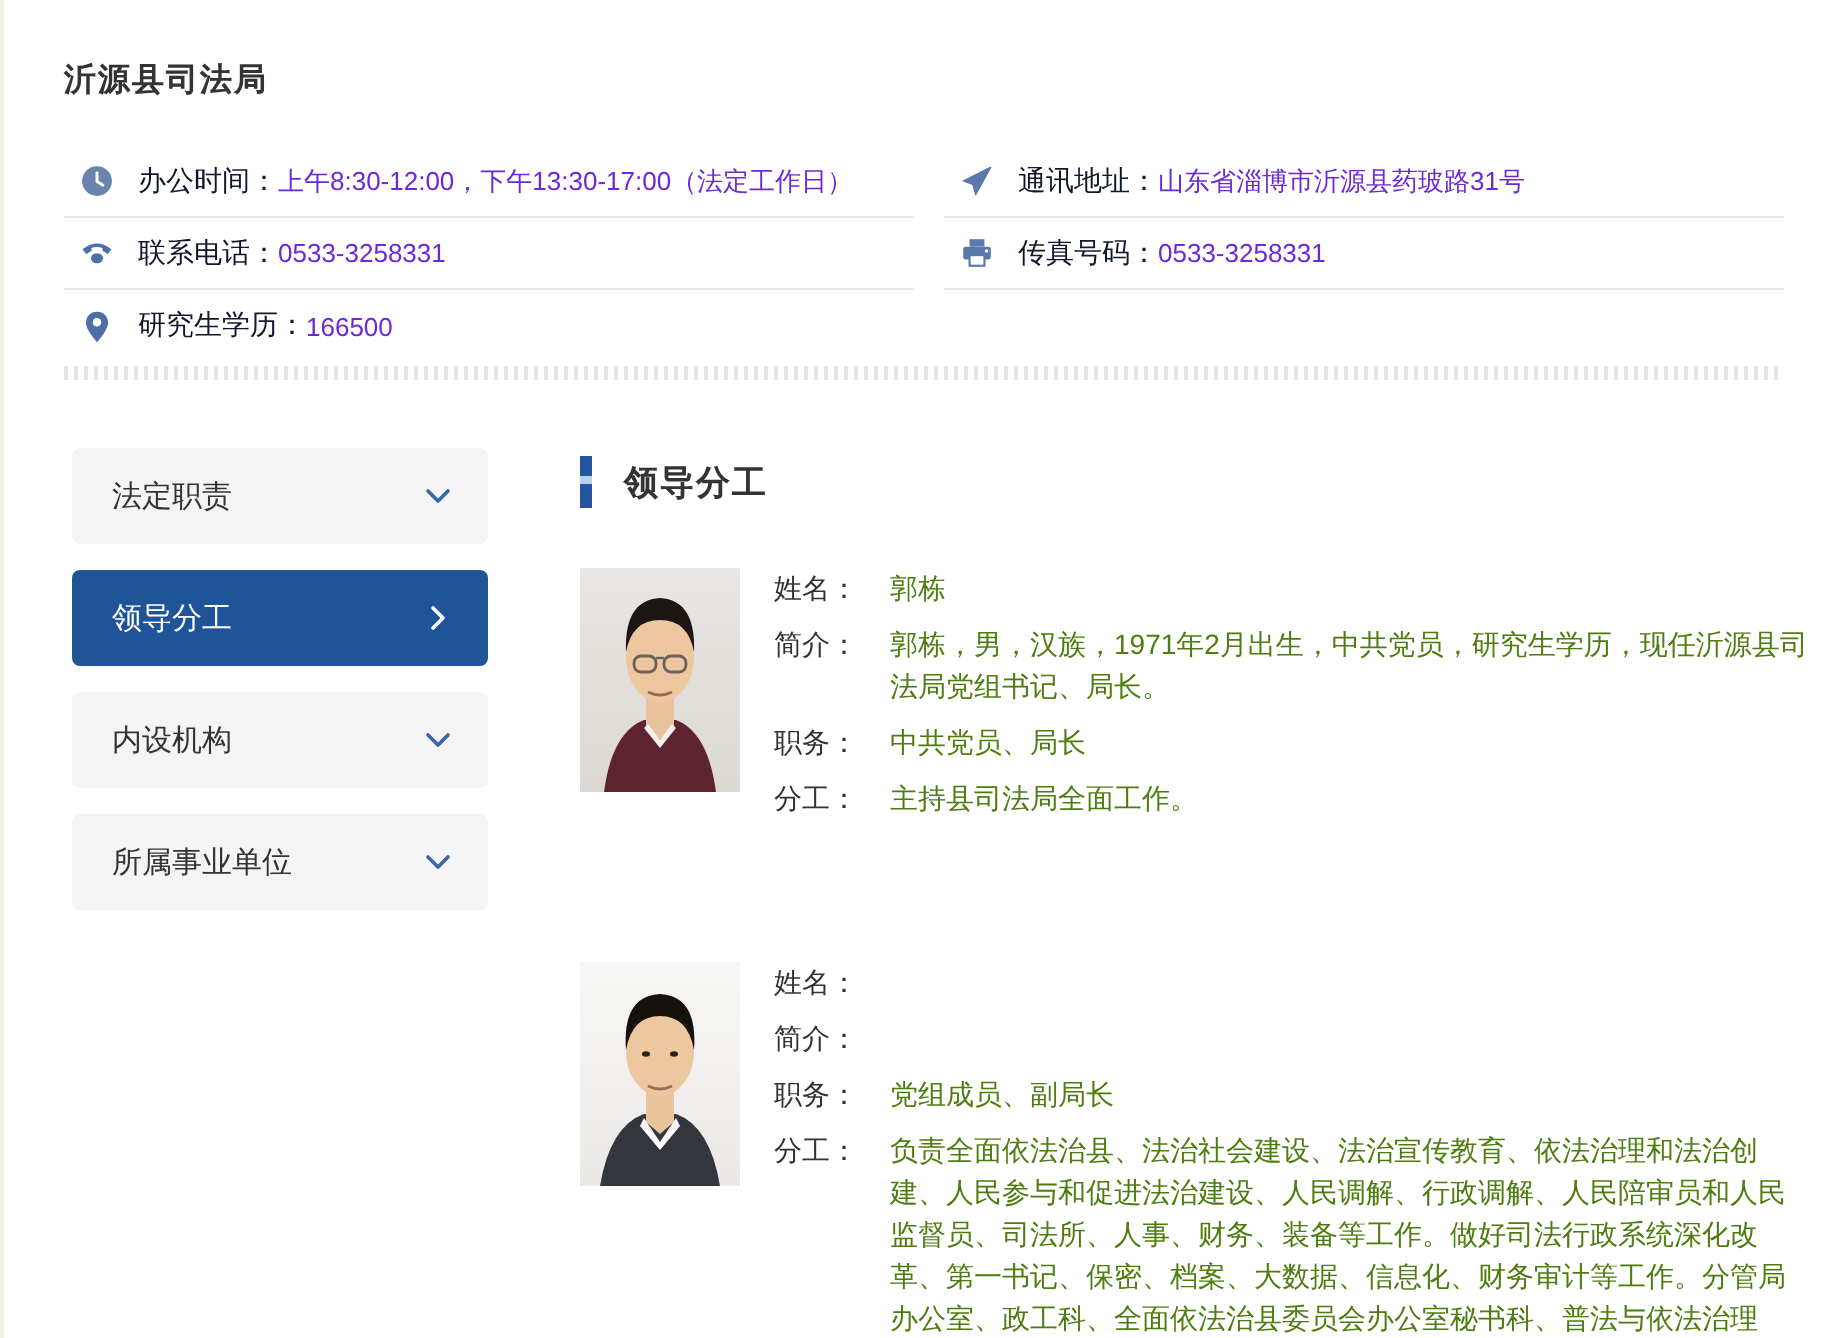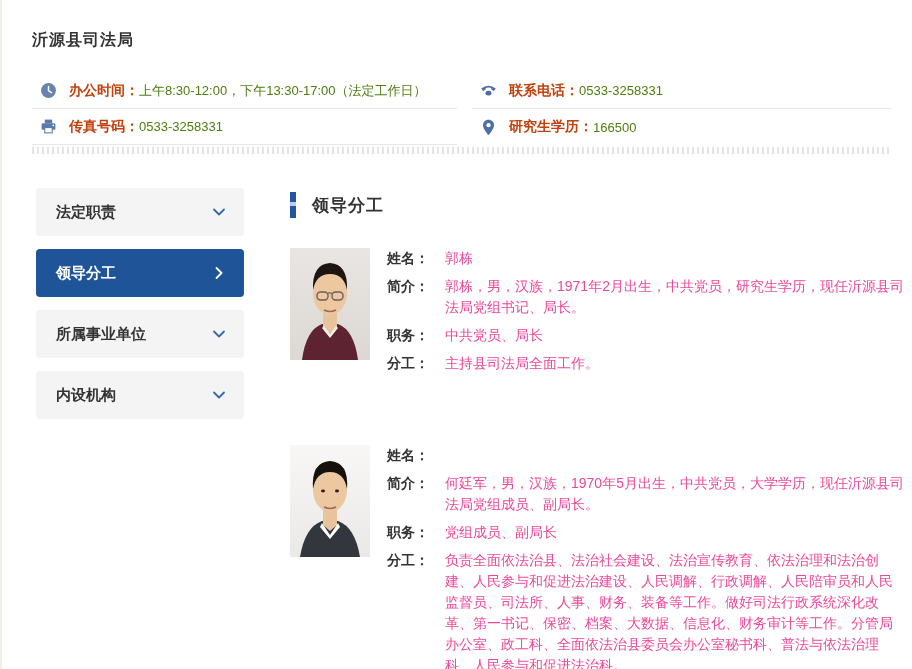--- a/index.html
+++ b/index.html
@@ -38,27 +38,27 @@
   .contact-cell.last { border-bottom: none; }
   .contact-icon {
     width: 17px; height: 17px;
     flex: 0 0 17px;
     margin: 0 12px 0 8px;
     display: inline-flex;
   }
   .contact-icon svg { width: 100%; height: 100%; }
   .contact-label {
     font-size: 14px;
-    font-weight: bold;
-    color: #c2410c;
+    font-weight: normal;
+    color: #0f172a;
     white-space: nowrap;
   }
   .contact-value {
     font-size: 13px;
-    color: #4d7c0f;
+    color: #6d28d9;
     white-space: nowrap;
   }
   .dashed-sep {
     width: 860px;
     height: 7px;
     margin-top: 2px;
     background: repeating-linear-gradient(90deg, #e4e4e4 0 2px, transparent 2px 5px);
   }
 
   
@@ -73,21 +73,21 @@
   .side-item {
     height: 48px;
     background: #f4f4f4;
     border-radius: 4px;
     margin-bottom: 13px;
     display: flex;
     align-items: center;
     justify-content: space-between;
     padding: 0 18px 0 20px;
     font-size: 15px;
-    font-weight: bold;
+    font-weight: normal;
     color: #333;
     cursor: pointer;
     gap: 48px;
   }
   .side-item.active {
     background: #1f5499;
     color: #ffffff;
   }
   .side-item .chev { width: 14px; height: 14px; display: inline-flex; }
   .side-item .chev svg { width: 100%; height: 100%; }
@@ -126,25 +126,25 @@
   .photo svg { width: 100%; height: 100%; display: block; }
   .fields { flex: 1 1 auto; max-width: 522px; }
   .field-row {
     display: flex;
     margin-bottom: 7px;
     font-size: 14px;
     line-height: 21px;
   }
   .field-label {
     flex: 0 0 58px;
-    font-weight: bold;
+    font-weight: normal;
     color: #333;
     white-space: nowrap;
   }
-  .field-value { flex: 1 1 auto; color: #ec4899; }
+  .field-value { flex: 1 1 auto; color: #4d7c0f; }
 </style>
 </head>
 <body>
 
 <div class="page">
 
   <h1 class="org-title">沂源县司法局</h1>
 
   <div class="contact">
 
@@ -152,20 +152,29 @@
       <span class="contact-icon">
         <svg viewBox="0 0 16 16">
             <circle cx="8" cy="8" r="7" fill="#6a83ad"></circle>
             <path d="M8 4.2 V8.2 L10.8 10" stroke="#ffffff" stroke-width="1.4" fill="none" stroke-linecap="round"></path>
           </svg>
       </span>
       <span class="contact-label">办公时间：</span>
       <span class="contact-value">上午8:30-12:00，下午13:30-17:00（法定工作日）</span>
     </div>
 
+    <div class="contact-cell">
+      <span class="contact-icon">
+        <svg viewBox="0 0 16 16">
+            <path d="M14.5 1.5 L1.5 8 L6 9.6 L7.4 14.5 L9.6 10.4 L14.5 1.5 Z M6 9.6 L14.5 1.5" fill="#5b79ab" stroke="#5b79ab" stroke-width="0.6" stroke-linejoin="round"></path>
+          </svg>
+      </span>
+      <span class="contact-label">通讯地址：</span>
+      <span class="contact-value">山东省淄博市沂源县药玻路31号</span>
+    </div>
 
     <div class="contact-cell">
       <span class="contact-icon">
         <svg viewBox="0 0 16 16">
             <path d="M1.2 6.2 Q8 0.8 14.8 6.2 L13 8.6 Q11.4 7.2 10.6 7 L10.6 5.6 Q8 4.8 5.4 5.6 L5.4 7 Q4.6 7.2 3 8.6 Z" fill="#4d6fa5"></path>
             <rect x="5.2" y="8.2" width="5.6" height="4.6" rx="2.3" fill="#4d6fa5"></rect>
           </svg>
       </span>
       <span class="contact-label">联系电话：</span>
       <span class="contact-value">0533-3258331</span>
@@ -211,29 +220,29 @@
       </div>
       <div class="side-item active">
         <span>领导分工</span>
         <span class="chev">
           <svg viewBox="0 0 14 14">
               <polyline points="4.5,2 9.5,7 4.5,12" stroke="#ffffff" stroke-width="1.8" fill="none" stroke-linecap="round" stroke-linejoin="round"></polyline>
             </svg>
         </span>
       </div>
       <div class="side-item">
-        <span>所属事业单位</span>
+        <span>内设机构</span>
         <span class="chev">
           <svg viewBox="0 0 14 14">
               <polyline points="2,4.5 7,9.5 12,4.5" stroke="#3a66a8" stroke-width="1.8" fill="none" stroke-linecap="round" stroke-linejoin="round"></polyline>
             </svg>
         </span>
       </div>
       <div class="side-item">
-        <span>内设机构</span>
+        <span>所属事业单位</span>
         <span class="chev">
           <svg viewBox="0 0 14 14">
               <polyline points="2,4.5 7,9.5 12,4.5" stroke="#3a66a8" stroke-width="1.8" fill="none" stroke-linecap="round" stroke-linejoin="round"></polyline>
             </svg>
         </span>
       </div>
     </nav>
 
     <main class="main">
 
@@ -304,21 +313,20 @@
             <ellipse cx="47" cy="46" rx="2" ry="1.4" fill="#2a211c"></ellipse>
             <path d="M34 62 Q40 65 46 62" stroke="#9c6a55" stroke-width="1.4" fill="none"></path>
           </svg>
         </div>
         <div class="fields">
           <div class="field-row">
             <span class="field-label">姓名：</span>
           </div>
           <div class="field-row">
             <span class="field-label">简介：</span>
-            <span class="field-value">何廷军，男，汉族，1970年5月出生，中共党员，大学学历，现任沂源县司法局党组成员、副局长。</span>
           </div>
           <div class="field-row">
             <span class="field-label">职务：</span>
             <span class="field-value">党组成员、副局长</span>
           </div>
           <div class="field-row">
             <span class="field-label">分工：</span>
             <span class="field-value">负责全面依法治县、法治社会建设、法治宣传教育、依法治理和法治创建、人民参与和促进法治建设、人民调解、行政调解、人民陪审员和人民监督员、司法所、人事、财务、装备等工作。做好司法行政系统深化改革、第一书记、保密、档案、大数据、信息化、财务审计等工作。分管局办公室、政工科、全面依法治县委员会办公室秘书科、普法与依法治理科、人民参与和促进法治科。</span>
           </div>
         </div>

